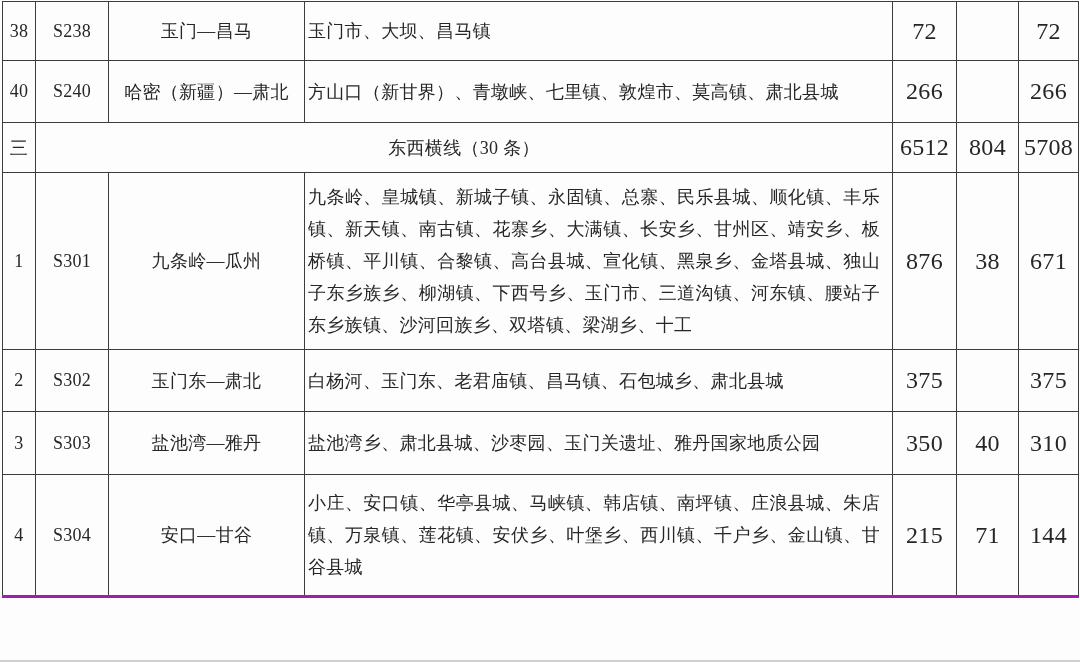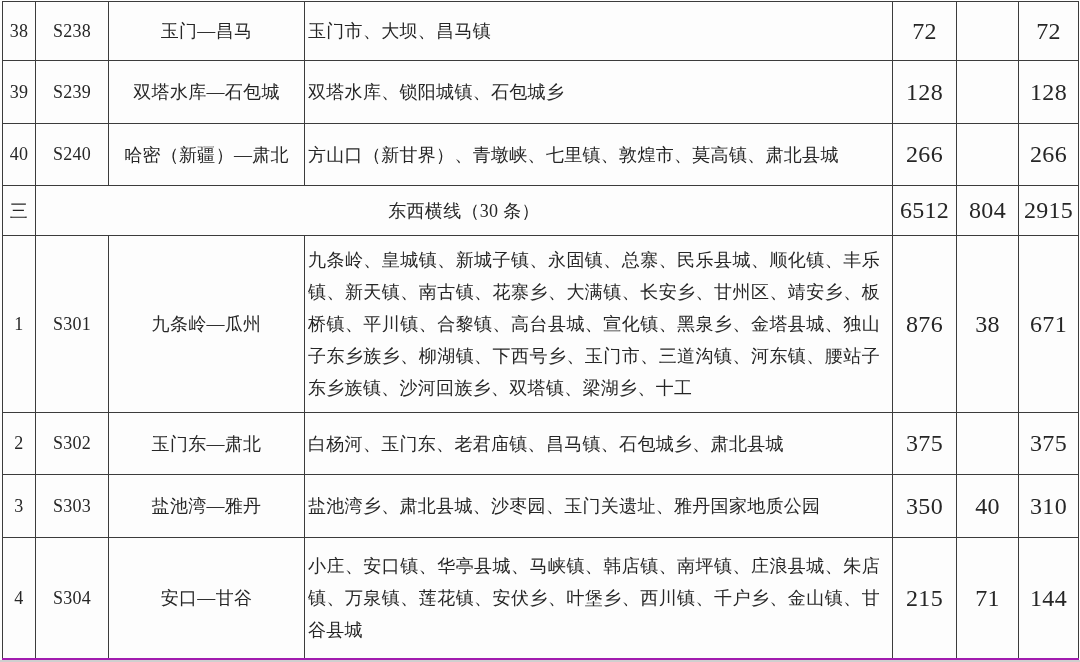--- a/index.html
+++ b/index.html
@@ -76,44 +76,35 @@
     <tbody>
       <tr class="r59">
         <td>38</td>
         <td>S238</td>
         <td>玉门—昌马</td>
         <td class="route">玉门市、大坝、昌马镇</td>
         <td class="num">72</td>
         <td class="num"></td>
         <td class="num">72</td>
       </tr>
-      <tr class="r63">
-        <td>39</td>
-        <td>S239</td>
-        <td>双塔水库—石包城</td>
-        <td class="route">双塔水库、锁阳城镇、石包城乡</td>
-        <td class="num">128</td>
-        <td class="num"></td>
-        <td class="num">128</td>
-      </tr>
       <tr class="r62">
         <td>40</td>
         <td>S240</td>
         <td>哈密（新疆）—肃北</td>
         <td class="route">方山口（新甘界）、青墩峡、七里镇、敦煌市、莫高镇、肃北县城</td>
         <td class="num">266</td>
         <td class="num"></td>
         <td class="num">266</td>
       </tr>
       <tr class="r50">
         <td>三</td>
         <td colspan="3">东西横线（30 条）</td>
         <td class="num">6512</td>
         <td class="num">804</td>
-        <td class="num">2915</td>
+        <td class="num">5708</td>
       </tr>
       <tr class="r174">
         <td>1</td>
         <td>S301</td>
         <td>九条岭—瓜州</td>
         <td class="route">九条岭、皇城镇、新城子镇、永固镇、总寨、民乐县城、顺化镇、丰乐镇、新天镇、南古镇、花寨乡、大满镇、长安乡、甘州区、靖安乡、板桥镇、平川镇、合黎镇、高台县城、宣化镇、黑泉乡、金塔县城、独山子东乡族乡、柳湖镇、下西号乡、玉门市、三道沟镇、河东镇、腰站子东乡族镇、沙河回族乡、双塔镇、梁湖乡、十工</td>
         <td class="num">876</td>
         <td class="num">38</td>
         <td class="num">671</td>
       </tr>

